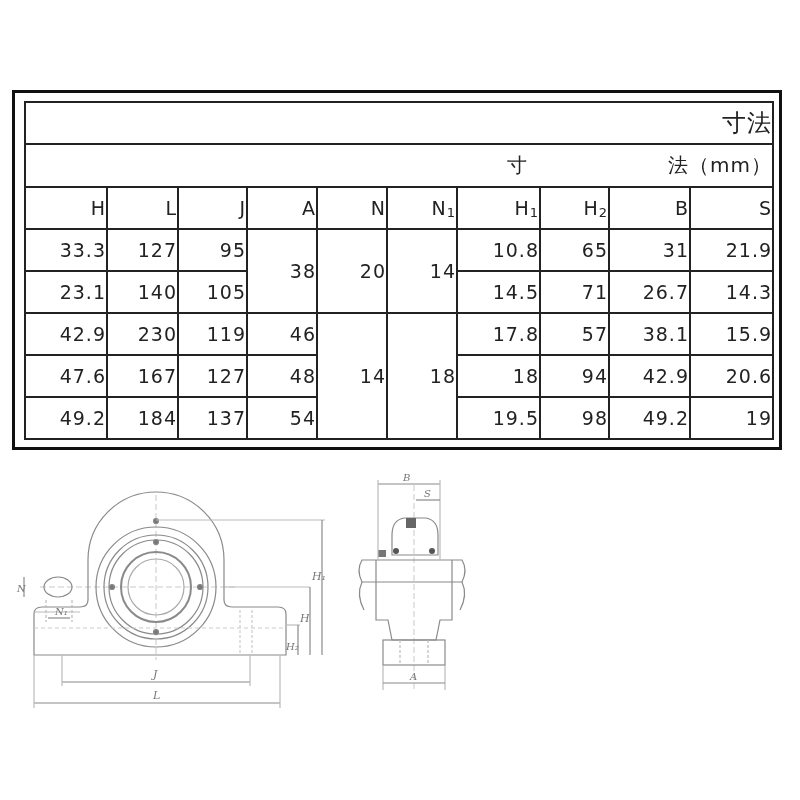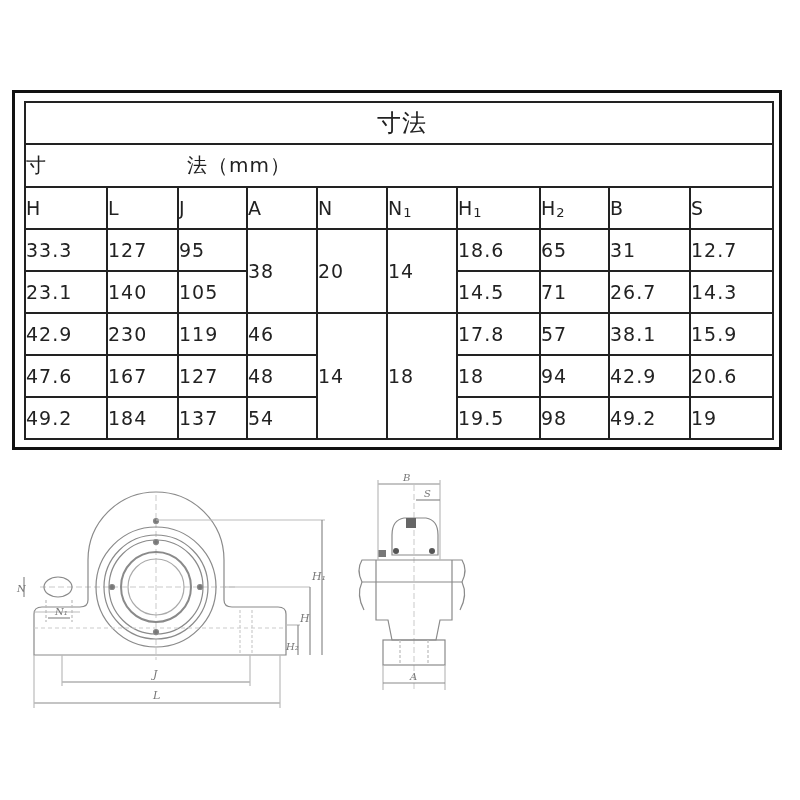--- a/index.html
+++ b/index.html
@@ -2,23 +2,23 @@
 <html><head>
 <meta charset="utf-8">
 <style>
   html, body { margin:0; padding:0; background:#ffffff; }
   body { width:800px; height:800px; position:relative; overflow:hidden;
          font-family: "DejaVu Sans", "Liberation Sans", sans-serif; color:#1a1a1a; }
   .frame { position:absolute; left:12px; top:90px; width:770px; height:360px;
            border:3px solid #111; box-sizing:border-box; background:#fff; }
   .tbl { position:absolute; left:24px; top:101px; width:748px; height:337px;
          border-collapse:collapse; table-layout:fixed; }
-  .tbl td { border:2px solid #222; text-align:left; vertical-align:middle;
+  .tbl td { border:2px solid #222; text-align:right; vertical-align:middle;
             font-size:19px; letter-spacing:1px; padding:0; color:#222; }
-  .tbl td.title { text-align:center; padding-left:6px; font-size:24px; height:40px; }
+  .tbl td.title { text-align:right; padding-left:6px; font-size:24px; height:40px; }
   .tbl td.sub { font-size:20px; height:41px; }
   .tbl td.sub span.gap { display:inline-block; width:140px; }
   .tbl td.hdr { height:40px; }
   .tbl tr.row td { height:40px;margin-top:8px; }
   sub.s { font-size:13px; vertical-align:-2px; }
   .drawings { position:absolute; left:0; top:460px; width:800px; height:260px; }
   .drawings svg { position:absolute; left:0; top:0; }
 </style>
 </head>
 <body>
@@ -59,24 +59,24 @@
     <td class="hdr"><span>B</span></td>
     <td class="hdr"><span>S</span></td>
   </tr>
   <tr class="row">
     <td>33.3</td>
     <td>127</td>
     <td>95</td>
     <td rowspan="2">38</td>
     <td rowspan="2">20</td>
     <td rowspan="2">14</td>
-    <td>18.6</td>
+    <td>10.8</td>
     <td>65</td>
     <td>31</td>
-    <td>12.7</td>
+    <td>21.9</td>
   </tr>
   <tr class="row">
     <td>23.1</td>
     <td>140</td>
     <td>105</td>
     <td>14.5</td>
     <td>71</td>
     <td>26.7</td>
     <td>14.3</td>
   </tr>

